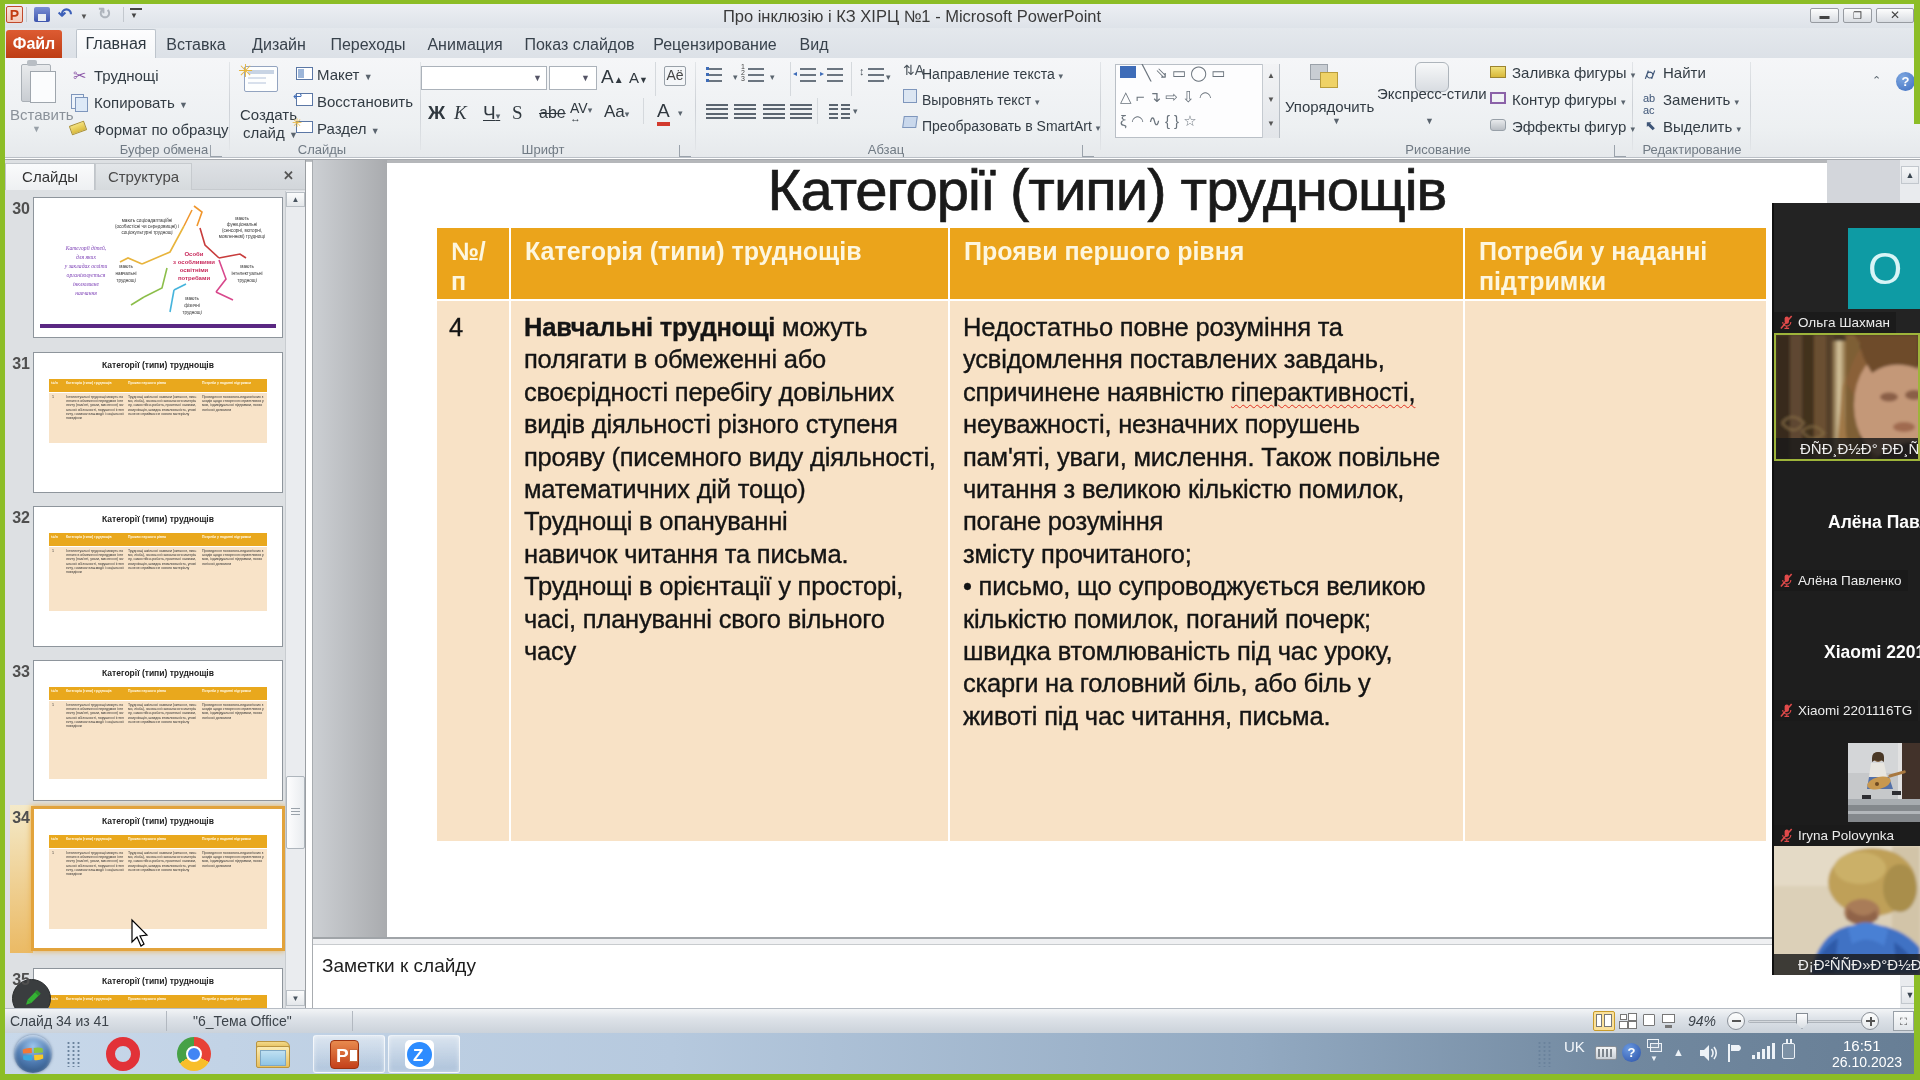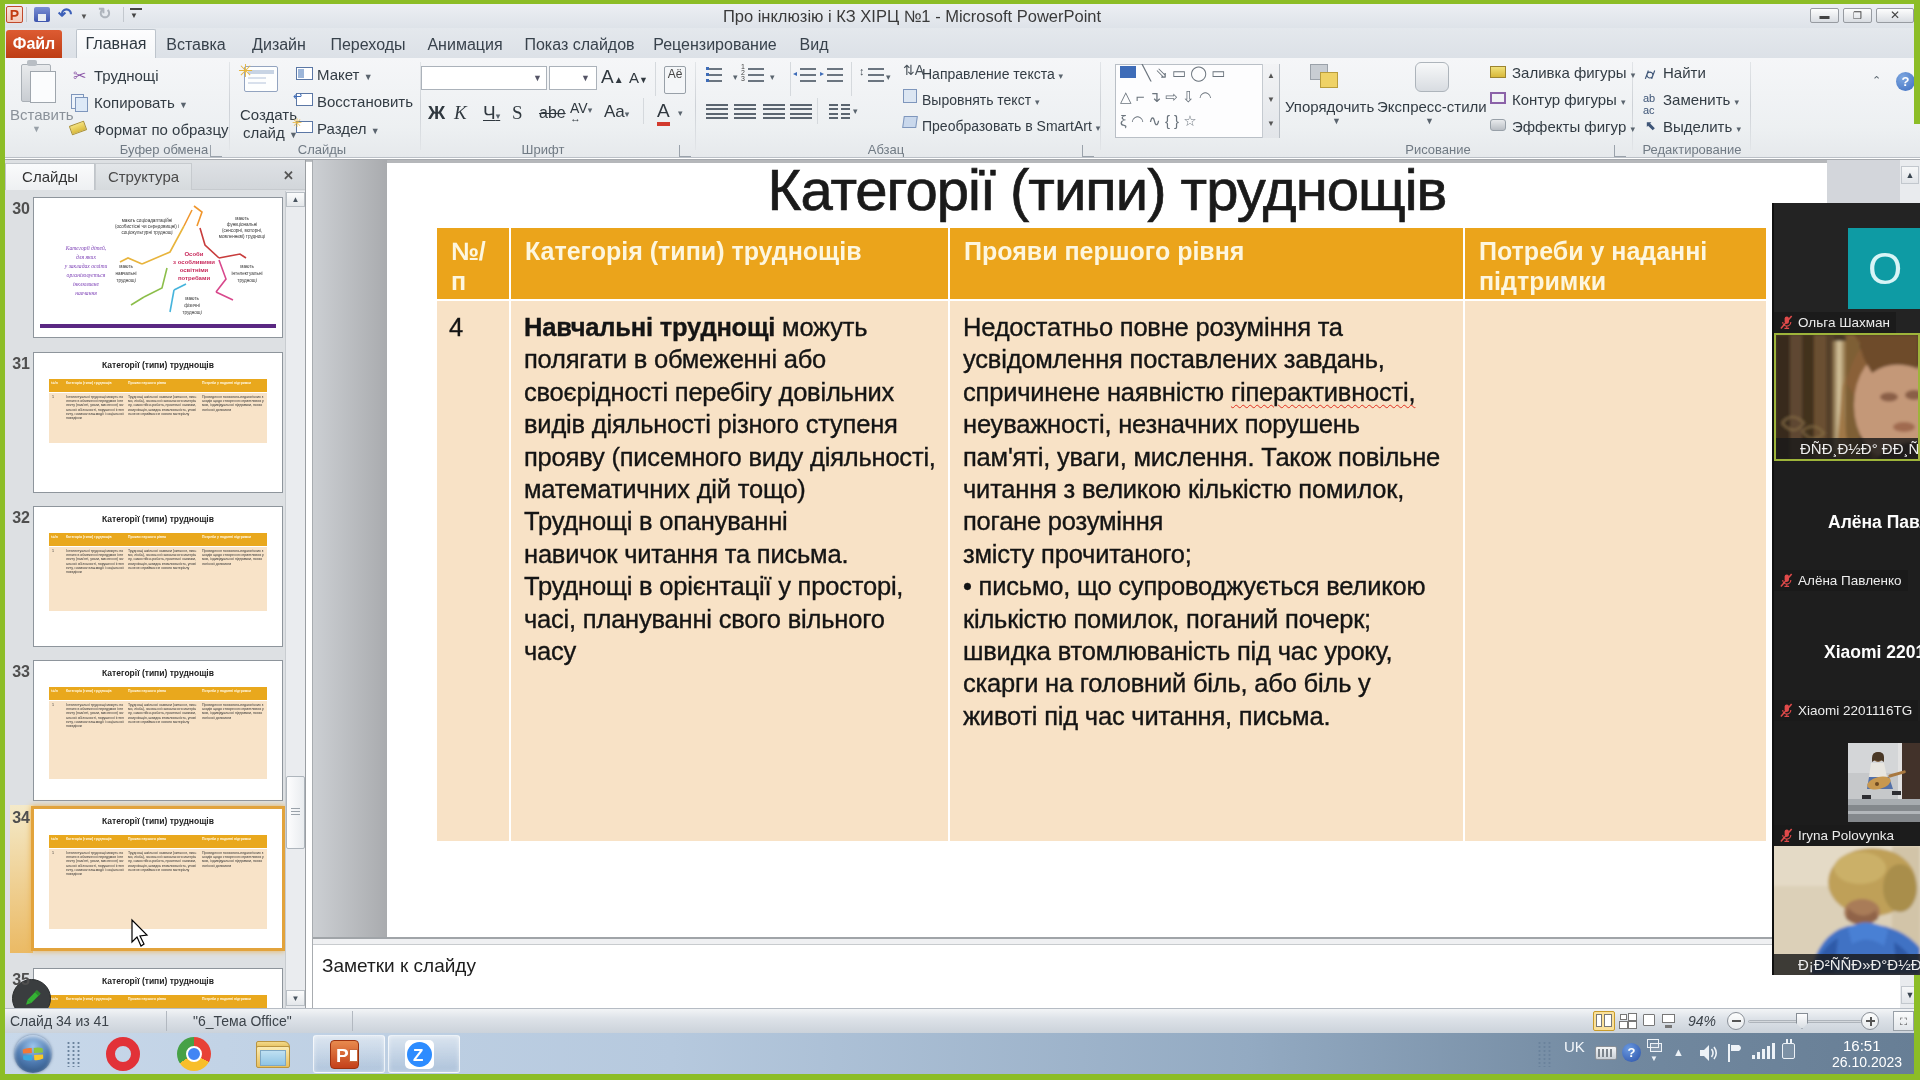--- a/index.html
+++ b/index.html
@@ -133,21 +133,21 @@
 <div class="abs rtext" style="left:317px;top:62px;">Раздел <span class="dropd">▼</span></div>
 <div class="abs glabel" style="left:270px;width:104px;">Слайды</div>
 
 <div class="abs combo" style="left:421px;top:8px;width:126px;"></div>
     <div class="abs comboarr" style="left:533px;top:15px;">▼</div>
 <div class="abs combo" style="left:549px;top:8px;width:48px;"></div>
     <div class="abs comboarr" style="left:581px;top:15px;">▼</div>
 <div class="abs" style="left:601px;top:8px;font-size:19px;color:#30383F;">A<span style="font-size:10px;">▲</span></div>
 <div class="abs" style="left:629px;top:11px;font-size:15px;color:#30383F;">A<span style="font-size:9px;">▼</span></div>
 <div class="abs" style="left:655px;top:4px;width:1px;height:34px;background:#D5D9DD;"></div>
-<div class="abs" style="left:664px;top:8px;width:22px;height:28px;border:1px solid #98A0A8;border-radius:2px;background:#F4F6F8;font-size:12px;text-align:center;color:#444;">Aё</div>
+<div class="abs" style="left:664px;top:8px;width:22px;height:20px;border:1px solid #98A0A8;border-radius:2px;background:#F4F6F8;font-size:14px;text-align:center;color:#444;">Aё</div>
 <div class="abs" style="left:428px;top:44px;font-size:19px;font-weight:bold;color:#30383F;">Ж</div>
 <div class="abs" style="left:454px;top:44px;font-size:19px;font-style:italic;color:#30383F;font-family:'Liberation Serif',serif;">К</div>
 <div class="abs" style="left:483px;top:44px;font-size:19px;text-decoration:underline;color:#30383F;">Ч<span class="dropd">▾</span></div>
 <div class="abs" style="left:512px;top:44px;font-size:19px;color:#30383F;font-family:'Liberation Serif',serif;">S</div>
 <div class="abs" style="left:539px;top:46px;font-size:16px;text-decoration:line-through;color:#30383F;">abe</div>
 <div class="abs" style="left:570px;top:42px;font-size:14px;color:#30383F;">AV<span class="dropd">▾</span></div>
 <div class="abs" style="left:570px;top:54px;font-size:11px;color:#30383F;">↔</div>
 <div class="abs" style="left:604px;top:44px;font-size:17px;color:#30383F;">Aa<span class="dropd">▾</span></div>
 <div class="abs" style="left:643px;top:40px;width:1px;height:26px;background:#D5D9DD;"></div>
 <div class="abs" style="left:657px;top:42px;font-size:19px;color:#30383F;border-bottom:4px solid #D23A2E;">A</div>
@@ -191,21 +191,21 @@
 <div class="abs" style="left:1120px;top:8px;width:16px;height:12px;background:#3E6CB8;"></div>
 <div class="abs" style="left:1142px;top:6px;font-size:15px;color:#6B747D;">╲ ⇘ ▭ ◯ ▭</div>
 <div class="abs" style="left:1120px;top:30px;font-size:15px;color:#6B747D;">△ ⌐ ↴ ⇨ ⇩ ◠</div>
 <div class="abs" style="left:1120px;top:54px;font-size:15px;color:#6B747D;">ξ ◠ ∿ { } ☆</div>
 <div class="abs" style="left:1262px;top:6px;width:17px;height:74px;background:linear-gradient(#F2F3F5,#E2E5E9);border-left:1px solid #C5CAD0;font-size:8px;color:#555;text-align:center;line-height:24px;">▲<br>▼<br>▼</div>
 <div class="abs" style="left:1310px;top:6px;width:18px;height:16px;background:#C8CDD3;border:1px solid #9AA1A9;"></div>
 <div class="abs" style="left:1320px;top:14px;width:18px;height:16px;border:1px solid #B99D3C;background:#EFD266;"></div>
 <div class="abs rtext" style="left:1285px;top:40px;">Упорядочить</div>
 <div class="abs dropd" style="left:1332px;top:58px;">▼</div>
 <div class="abs" style="left:1415px;top:4px;width:34px;height:30px;background:linear-gradient(#F7F8F9,#D8DCE1);border:1px solid #ADB4BB;border-radius:6px;"></div>
-<div class="abs rtext" style="left:1377px;top:40px;">Экспресс-стили</div>
+<div class="abs rtext" style="left:1377px;top:27px;">Экспресс-стили</div>
 <div class="abs dropd" style="left:1425px;top:58px;">▼</div>
 <div class="abs" style="left:1490px;top:8px;width:16px;height:12px;background:linear-gradient(#F0E07A,#D8B83A);border:1px solid #9C8430;"></div>
 <div class="abs rtext" style="left:1512px;top:6px;">Заливка фигуры <span class="dropd">▾</span></div>
 <div class="abs" style="left:1490px;top:34px;width:16px;height:12px;border:2px solid #8B62A8;"></div>
 <div class="abs rtext" style="left:1512px;top:33px;">Контур фигуры <span class="dropd">▾</span></div>
 <div class="abs" style="left:1490px;top:61px;width:16px;height:12px;background:linear-gradient(#E8EAEC,#B9BEC4);border:1px solid #98A0A8;border-radius:3px;"></div>
 <div class="abs rtext" style="left:1512px;top:60px;">Эффекты фигур <span class="dropd">▾</span></div>
 <div class="abs glabel" style="left:1382px;width:112px;">Рисование</div>
 <div class="abs dlauncher" style="left:1614px;top:87px;"></div>
 

